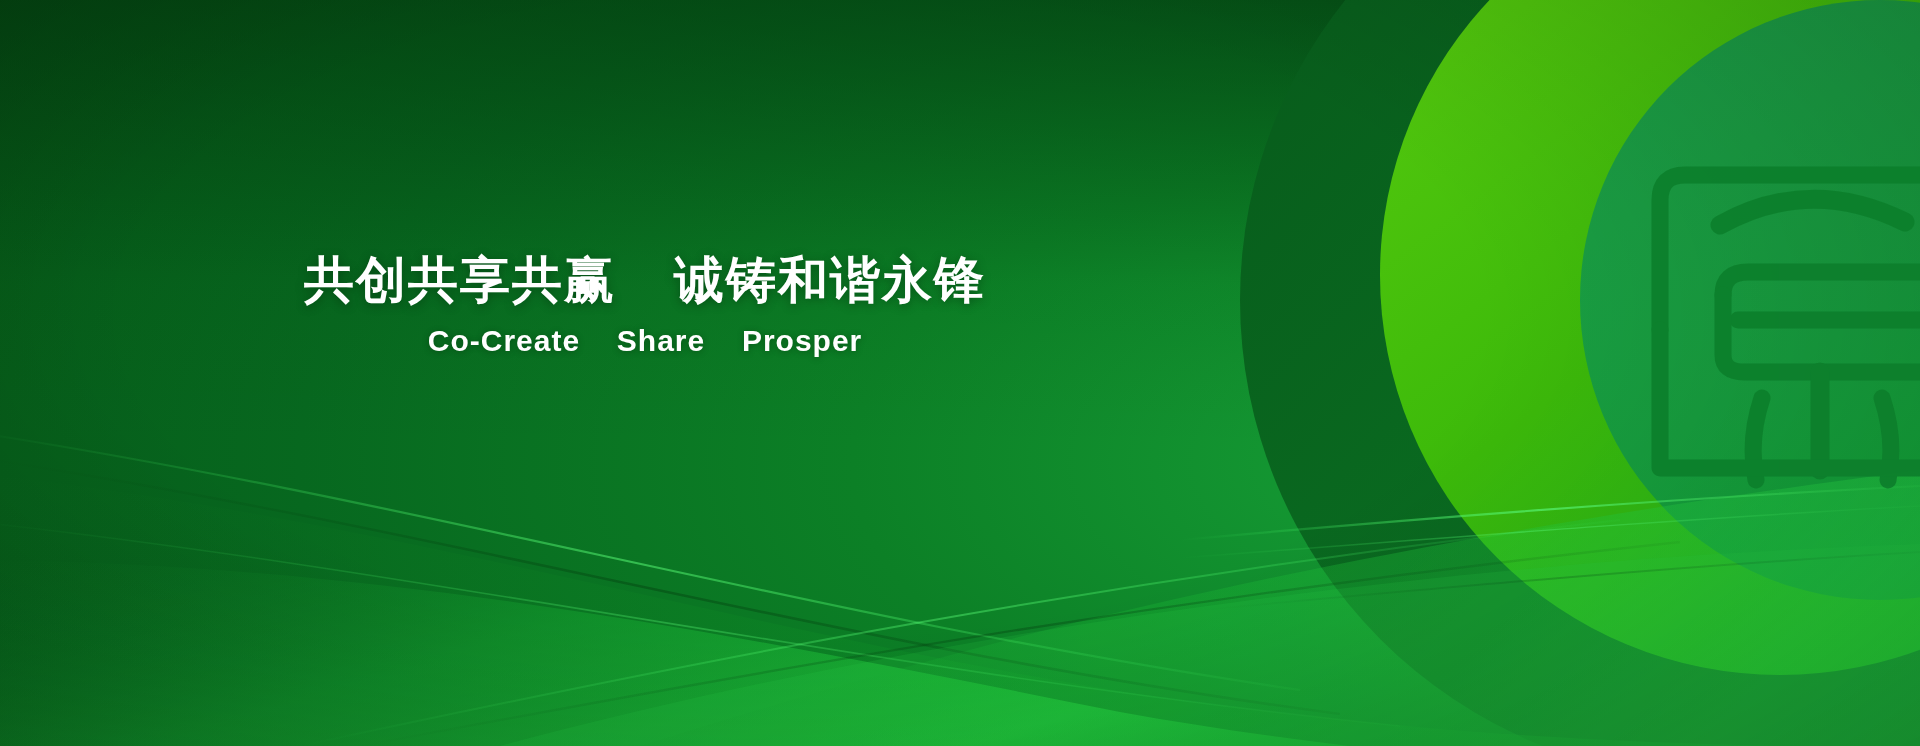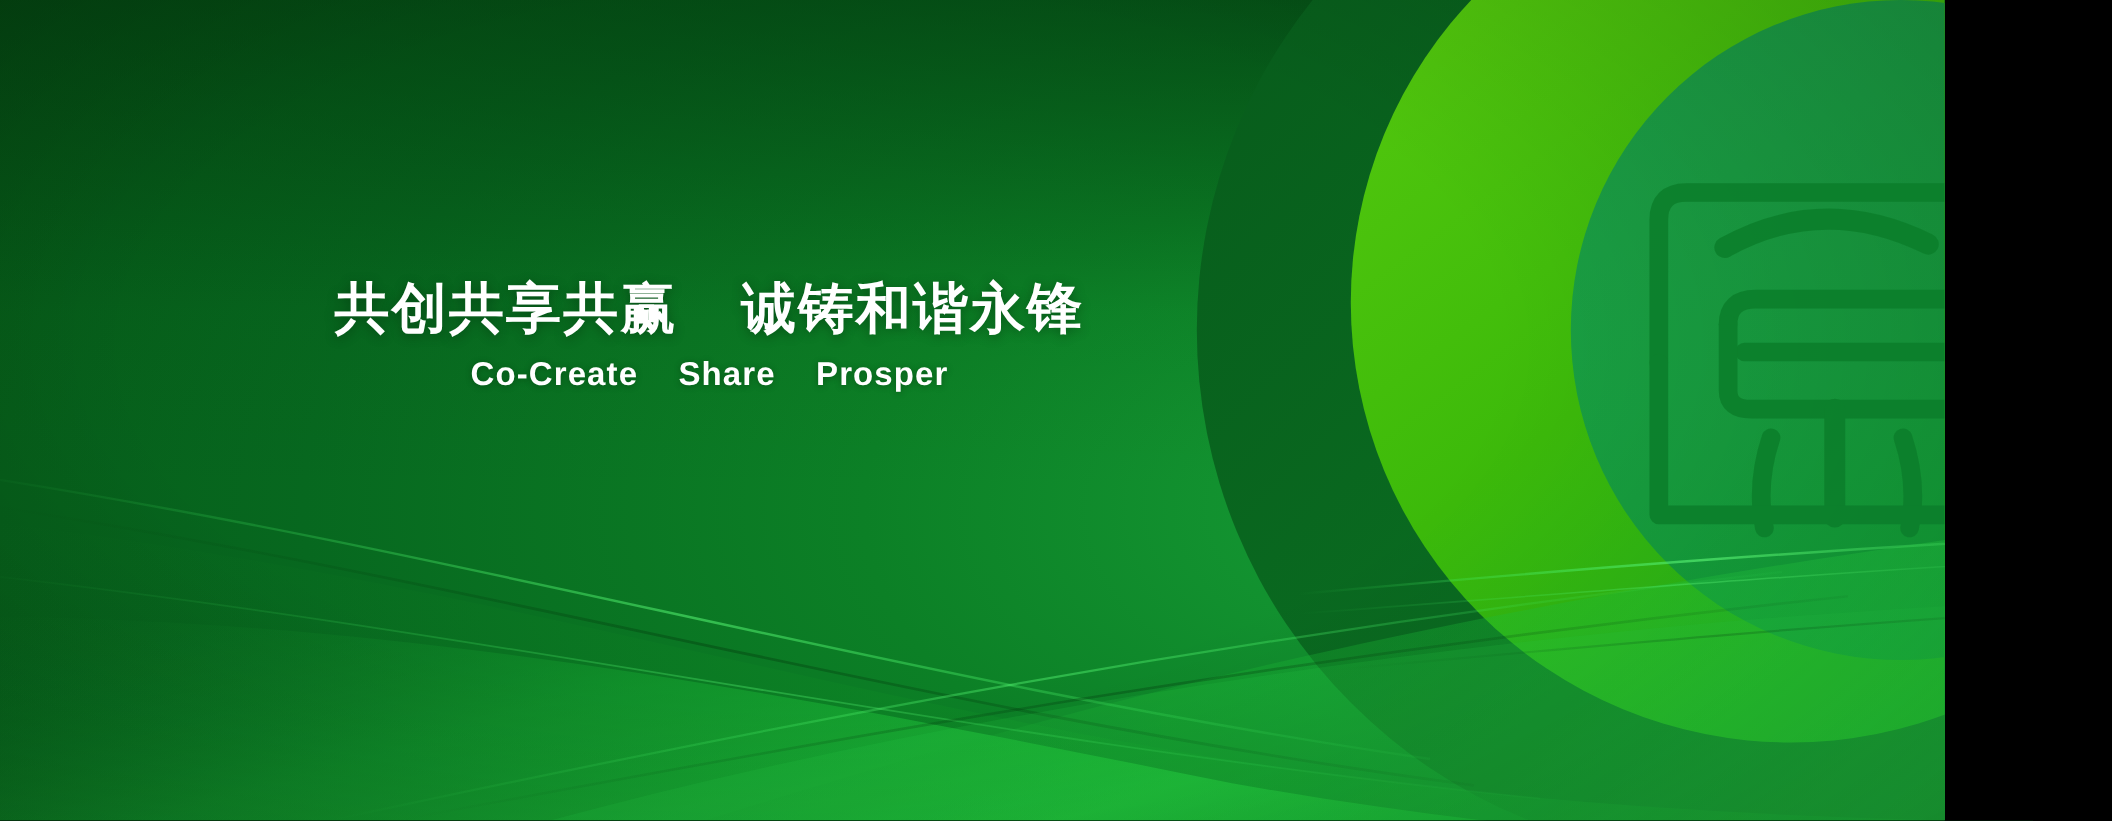--- a/index.html
+++ b/index.html
@@ -2,21 +2,21 @@
 <html><head>
 <meta charset="utf-8">
 <style>
   html, body {
     margin: 0;
     padding: 0;
     background: #000;
   }
   #banner {
     position: relative;
-    width: 1768px;
+    width: 1920px;
     height: 746px;
     overflow: hidden;
     font-family: "Liberation Sans", "DejaVu Sans", sans-serif;
     background: #075c1c;
   }
 
   
   .bg-base {
     position: absolute;
     inset: 0;

